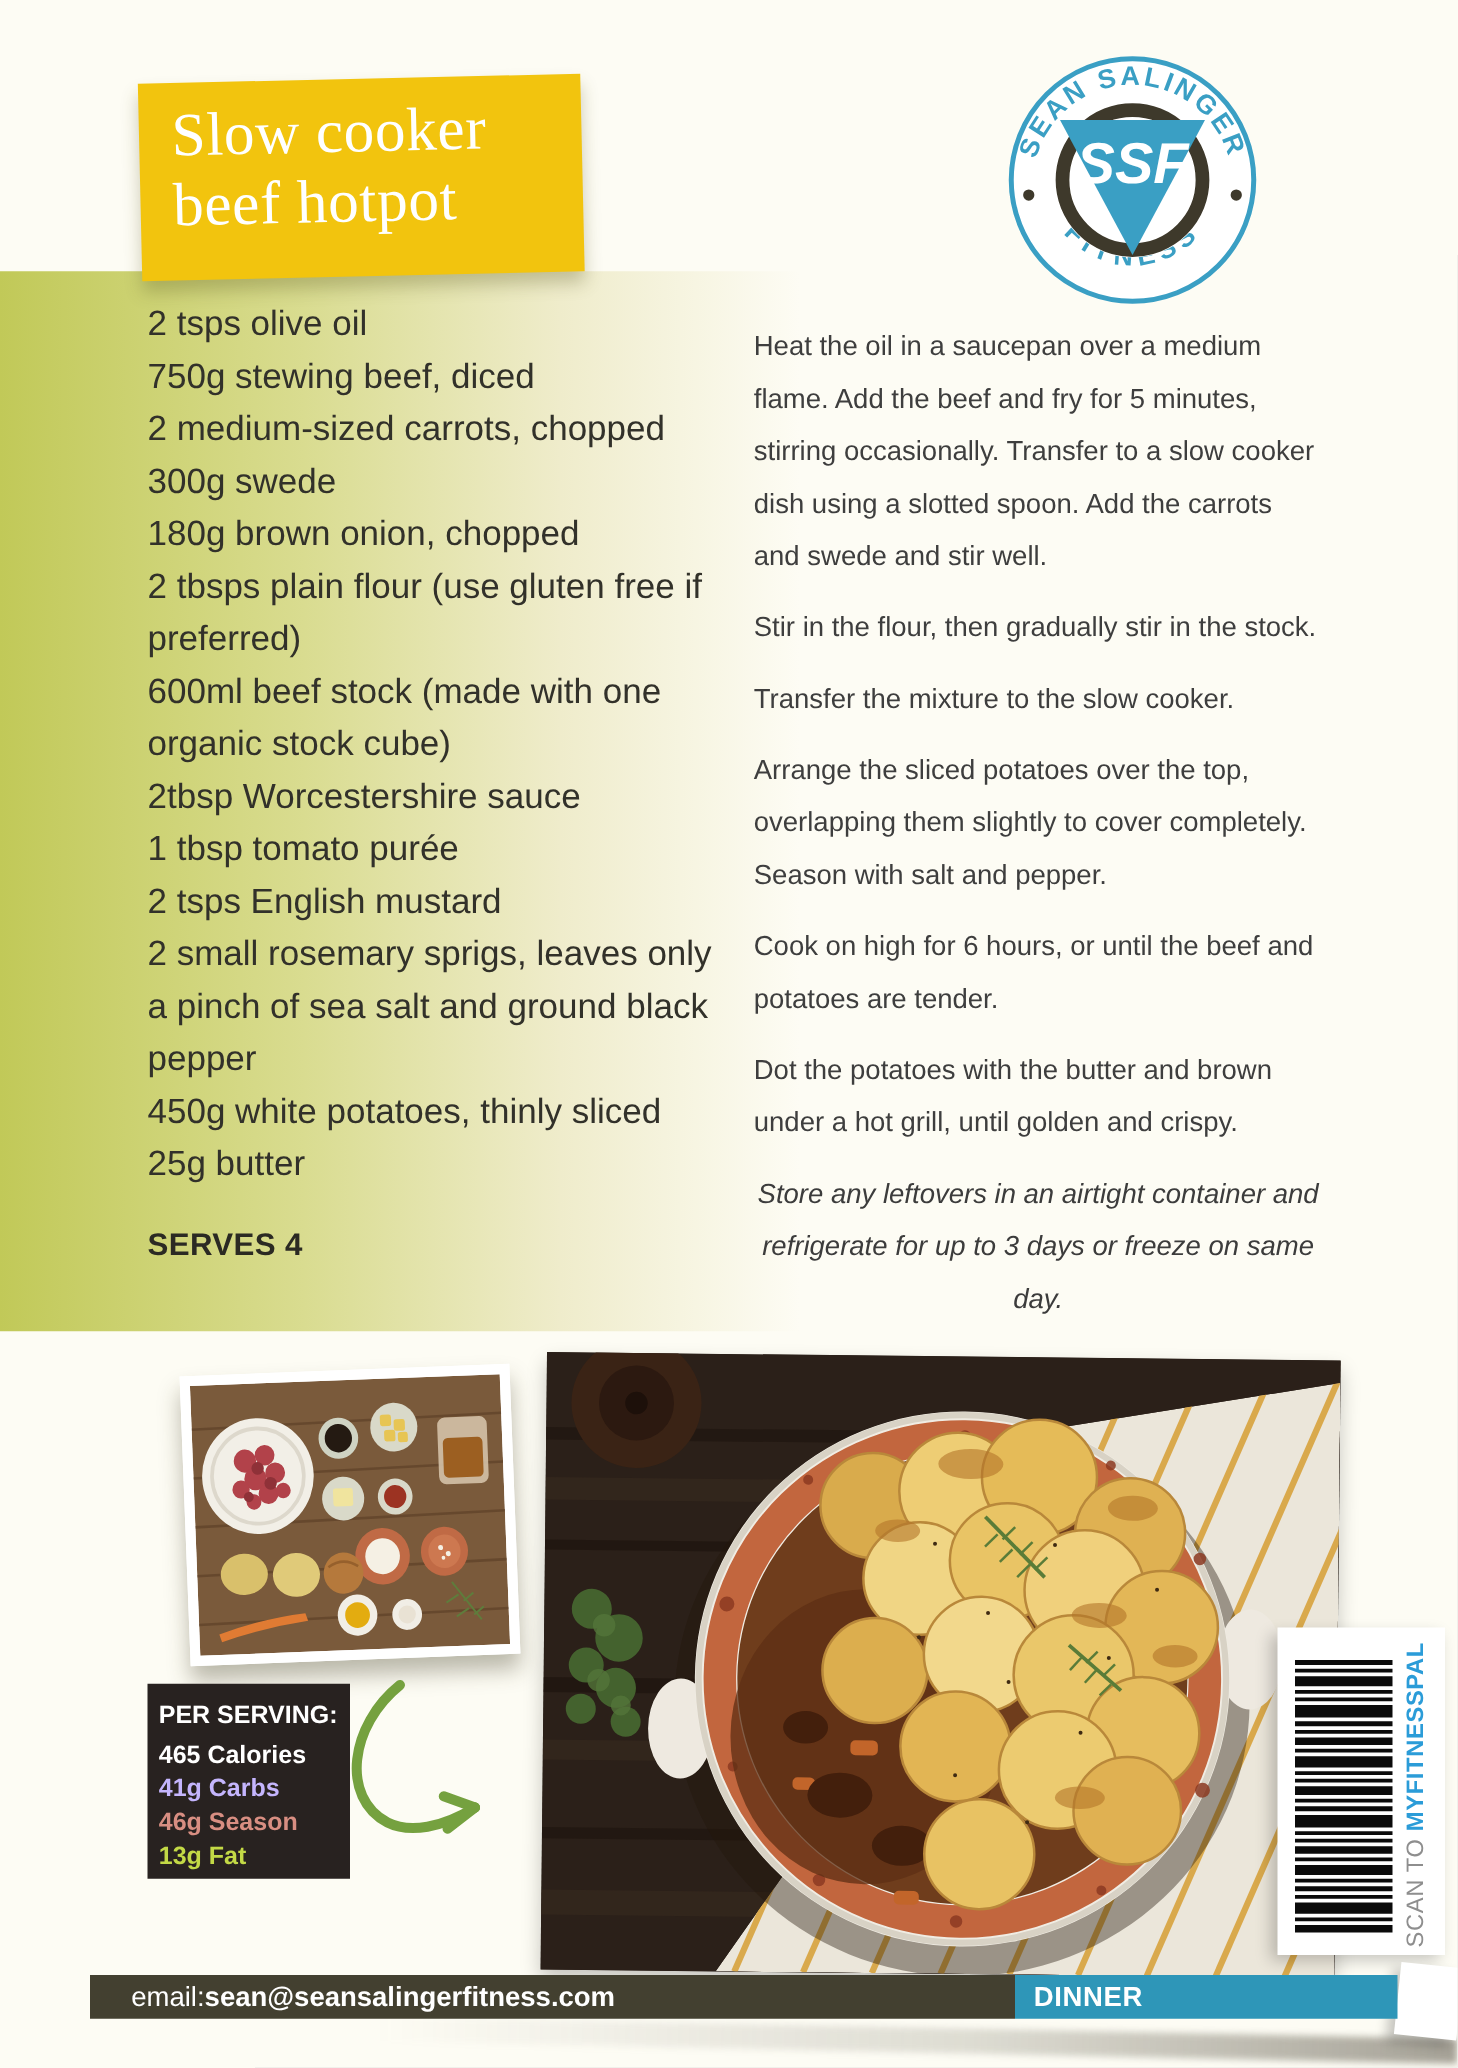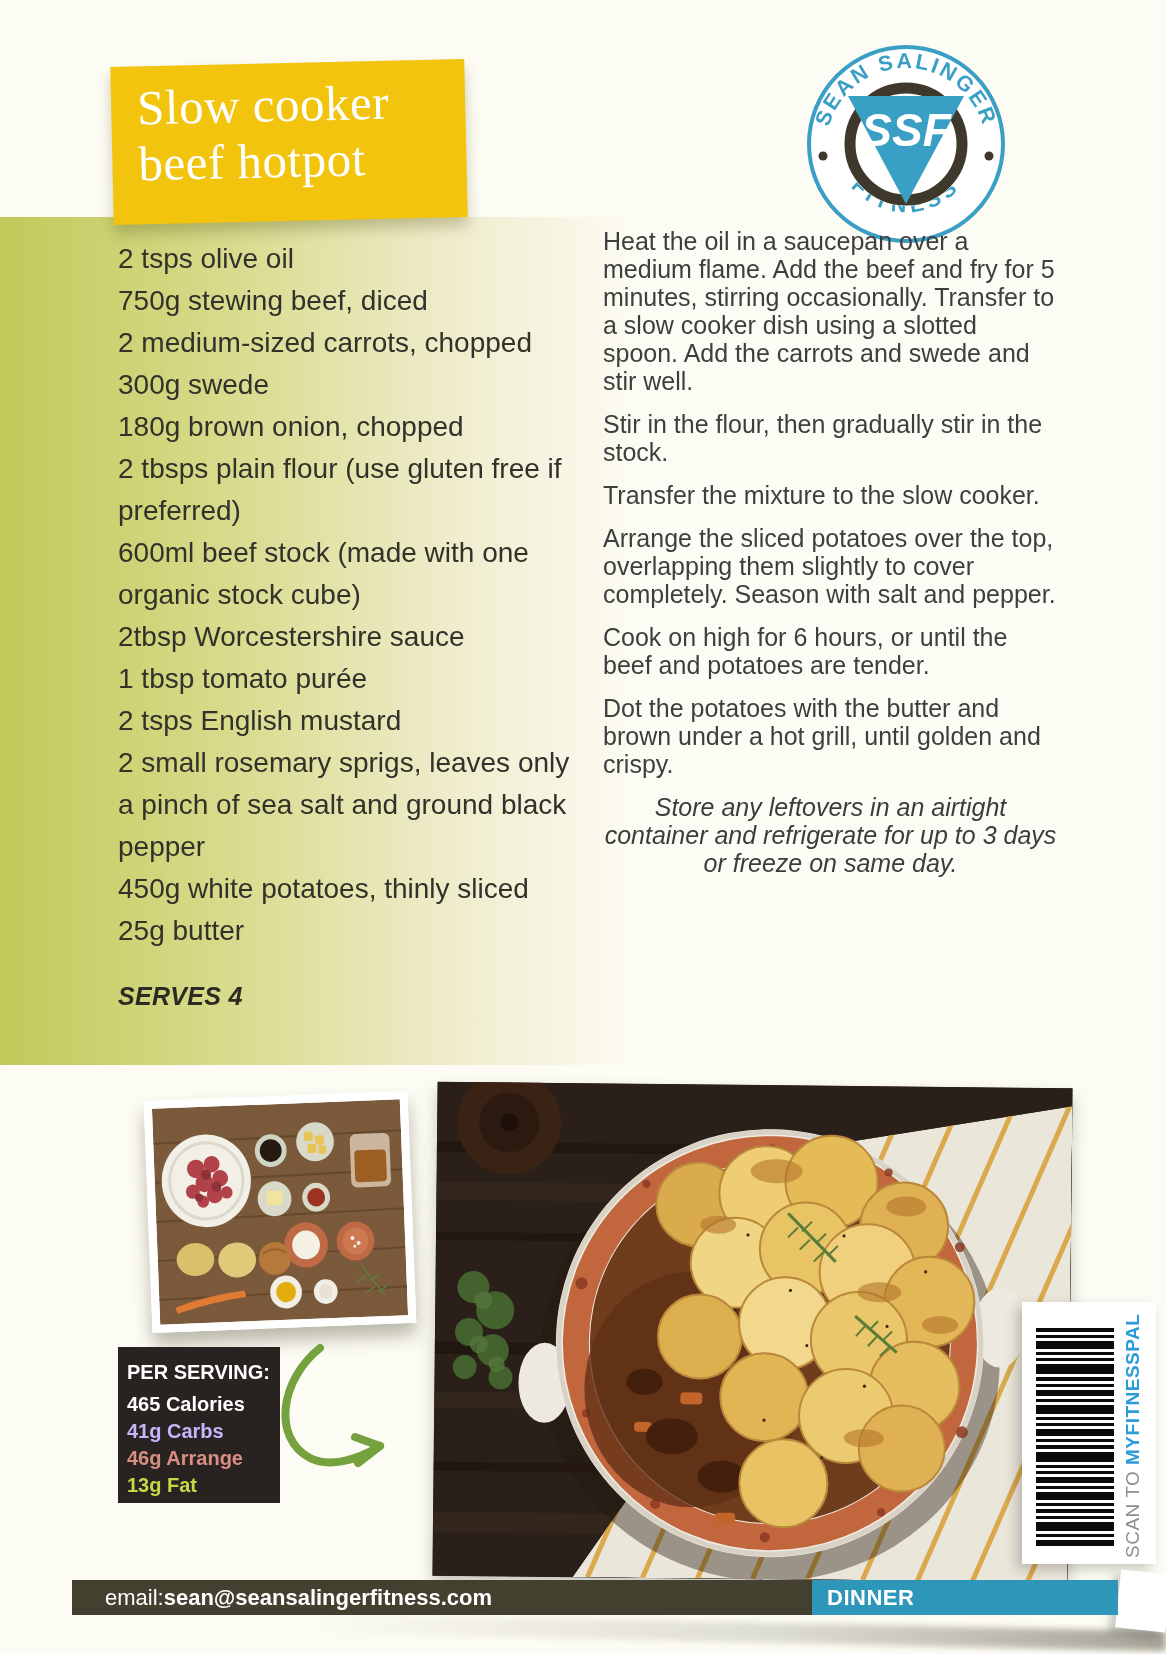--- a/index.html
+++ b/index.html
@@ -16,24 +16,24 @@
     box-shadow:0 9px 14px rgba(90,85,30,.3);padding:14px 0 0 26px;box-sizing:border-box;}
   .title-box h1{margin:0;font-family:"Liberation Serif","DejaVu Serif",serif;font-weight:400;
     color:#fff;font-size:49px;line-height:56px;letter-spacing:.5px;}
 
   
   .logo{position:absolute;left:806px;top:44px;width:200px;height:200px;}
 
   
   .ingredients{position:absolute;left:118px;top:238px;width:462px;
     font-family:Liberation Sans, sans-serif;font-size:28px;line-height:42px;color:#32312a;}
-  .serves{position:absolute;left:118px;top:982px;font-size:25px;font-weight:bold;color:#2b2a23;letter-spacing:.3px;font-style:italic;}
-
-  
-  .col-instructions{position:absolute;left:603px;top:227px;width:455px;color:#3e3e3e;font-size:25px;line-height:28px;}
+  .serves{position:absolute;left:118px;top:982px;font-size:25px;font-weight:bold;color:#2b2a23;letter-spacing:.3px;}
+
+  
+  .col-instructions{position:absolute;left:603px;top:256px;width:455px;color:#3e3e3e;font-size:22px;line-height:42px;}
   .col-instructions .para{margin:0 0 15px 0;}
   .note{font-style:italic;margin:0;color:#3c3c3c;text-align:center;}
 
   
   .photo-main{position:absolute;left:435px;top:1085px;width:635px;height:494px;
     transform:rotate(.6deg);box-shadow:0 8px 16px rgba(0,0,0,.22);background:#2b2019;}
   .photo-main svg{display:block;width:100%;height:100%;}
   .photo-polaroid{position:absolute;left:148px;top:1096px;width:264px;height:232px;background:#fff;
     border:8px solid #fff;box-sizing:border-box;transform:rotate(-2.2deg);
     box-shadow:0 12px 18px rgba(60,55,30,.35);}
@@ -348,21 +348,21 @@
         <line x1="222" y1="186" x2="230" y2="180"></line>
       </g>
     </svg>
   </div>
 
   <div class="nutrition">
     <div class="heading">PER SERVING:</div>
     <div>
         <div class="nut-item" style="color: rgb(255, 255, 255);">465 Calories</div>
         <div class="nut-item" style="color: #c4b5fd;">41g Carbs</div>
-        <div class="nut-item" style="color: rgb(216, 142, 130);">46g Arrange</div>
+        <div class="nut-item" style="color: rgb(216, 142, 130);">46g Season</div>
         <div class="nut-item" style="color: rgb(195, 217, 70);">13g Fat</div>
       </div>
   </div>
 
   <svg class="arrow" viewBox="0 0 150 150">
     <g stroke="#75a13f" stroke-width="8" fill="none" stroke-linecap="round">
       <path d="M58,6 C18,38 10,96 48,116 C66,125 92,120 118,104"></path>
       <path d="M118,104 L93,95"></path>
       <path d="M118,104 L96,121"></path>
     </g>

